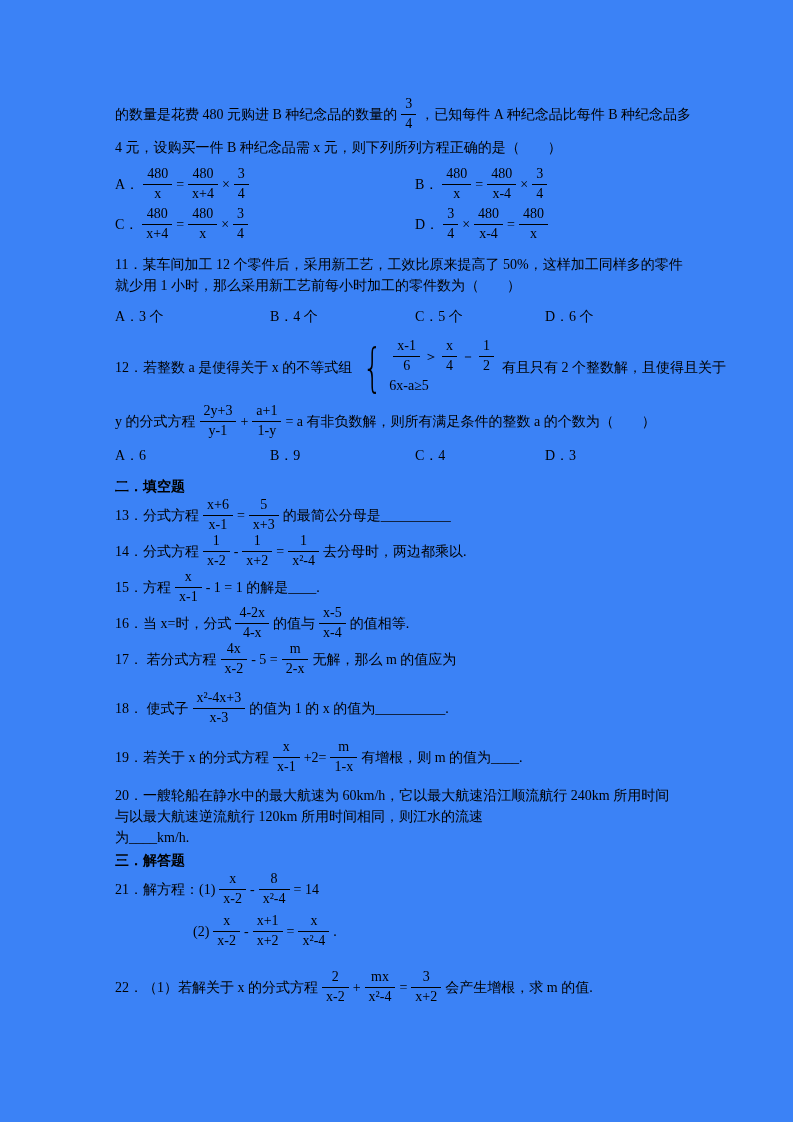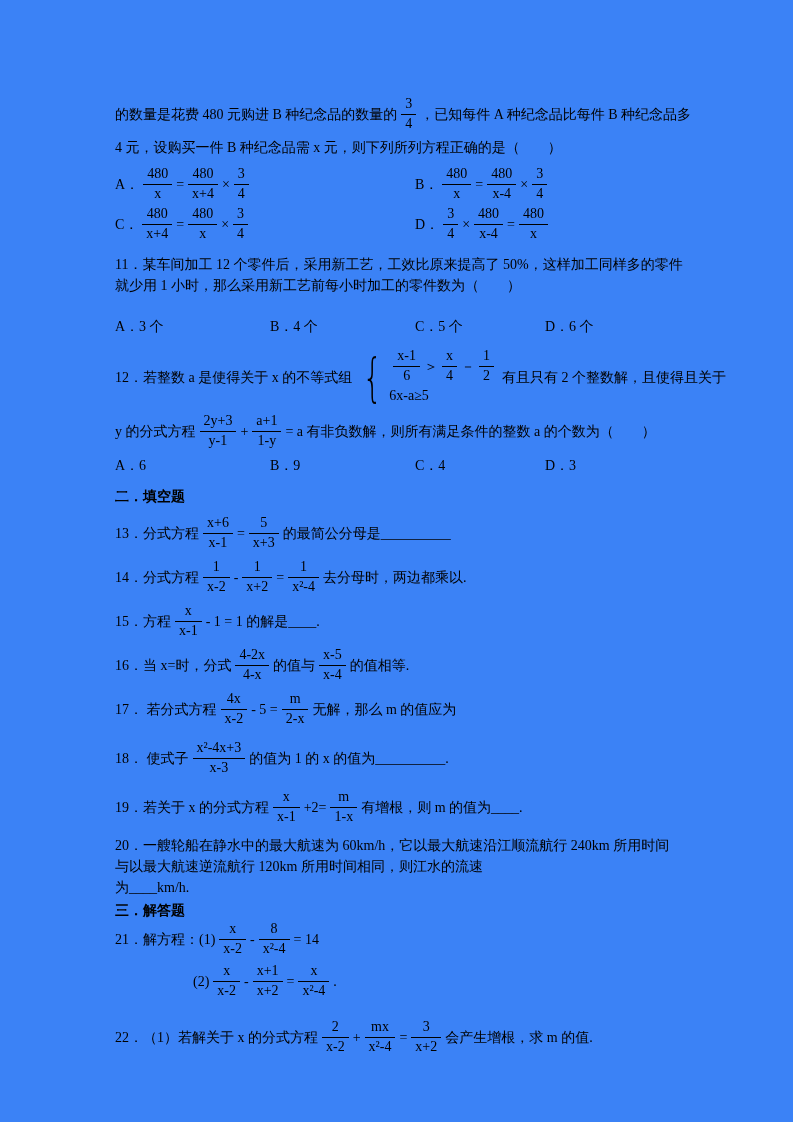--- a/index.html
+++ b/index.html
@@ -23,26 +23,26 @@
   .brace-mark { font-family:"DejaVu Sans",sans-serif; font-size:52px; line-height:58px; font-weight:300; transform:scaleX(0.6); }
   .brace-rows { display:inline-flex; flex-direction:column; align-items:flex-start; row-gap:1px; }
   .brace-row { display:flex; align-items:center; }
   .opts-2col { display:grid; grid-template-columns:300px auto; }
   .opts-4col { display:grid; grid-template-columns:155px 145px 130px auto; }
   .section-head { font-weight:bold; }
   #p10-l2 { margin-top:5px; }
   #p10-opts1 { margin-top:8px; }
   #p10-opts2 { margin-top:4px; }
   #p11-l1 { margin-top:12px; }
-  #p11-opts { margin-top:20px; }
+  #p11-opts { margin-top:10px; }
   #p12-l1 { margin-top:10px; min-height:60px; }
   #p12-l2 { margin-top:6px; }
   #p12-opts { margin-top:6px; }
   #sec2 { margin-top:10px; }
-  #p13,#p14,#p15,#p16,#p17 { margin-top:8px; }
+  #p13,#p14,#p15,#p16,#p17 { }
   #p18 { margin-top:10px; min-height:42px; }
   #p19 { margin-top:10px; }
   #p20 { margin-top:10px; }
   #sec3 { margin-top:2px; }
   #p21-1 { }
   #p21-2 { margin-top:6px; margin-left:78px; }
   #p22 { margin-top:20px; }
 </style>
 </head>
 <body>

